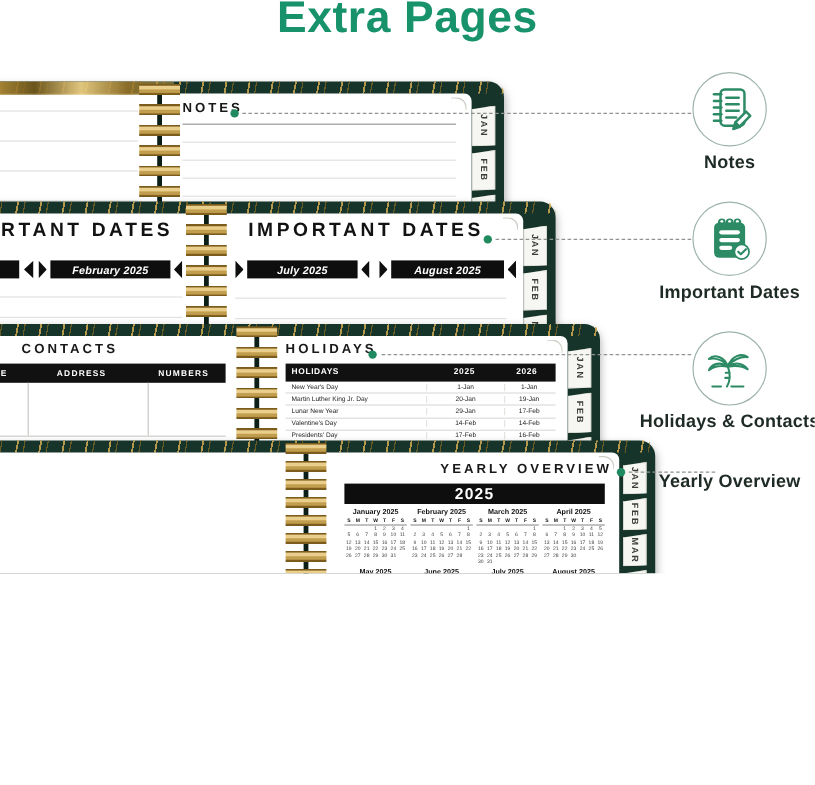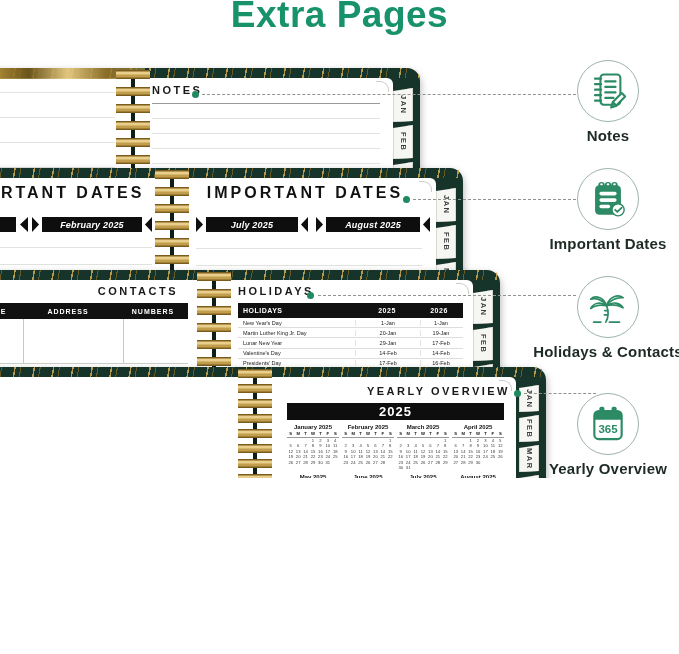--- a/index.html
+++ b/index.html
@@ -177,21 +177,21 @@
     <div class="tabs">
         <div class="tab">JAN</div>
         <div class="tab">FEB</div>
         <div class="tab">MAR</div>
       </div>
   </section>
 
   <section class="spread" id="s3">
     <div class="page"></div>
     <div class="curl"></div>
-    <span class="sec-title" style="left:28px;top:15px;width:160px;text-align:right;">CONTACTS</span>
+    <span class="sec-title" style="left:28px;top:15px;width:160px;">CONTACTS</span>
     <div class="cbar">
         <span class="cc cc0">NAME</span>
         <span class="cc cc1">ADDRESS</span>
         <span class="cc cc2">NUMBERS</span>
       </div>
     <div class="cv" id="cv1"></div>
     <div class="cv" id="cv2"></div>
     <div class="ch"></div>
     <span class="sec-title" style="left:248px;top:15px;">HOLIDAYS</span>
     <div class="htable">
@@ -1170,25 +1170,16 @@
         <path d="M30 30 C22 24 12 26 8 34 C16 28 25 29 30 30"></path>
         <path d="M30 30 C38 24 48 26 53 33 C45 28 35 29 30 30"></path>
         <line x1="12" y1="53" x2="22" y2="53"></line>
           <line x1="34" y1="53" x2="48" y2="53"></line>
       </svg>
     </div>
     <span class="lilabel">Holidays &amp; Contacts</span>
   </div>
 
   <div class="legend-item" id="li4">
-    <div class="licircle">
-      <svg viewBox="0 0 64 64" width="46" height="46">
-        <rect x="20" y="8" width="7" height="8" rx="2.5" fill="#2c8a65"></rect>
-        <rect x="37" y="8" width="7" height="8" rx="2.5" fill="#2c8a65"></rect>
-        <rect x="13" y="14" width="38" height="39" rx="6" fill="none" stroke="#2c8a65" stroke-width="3"></rect>
-        <path d="M13 26 v-6 a6 6 0 0 1 6 -6 h26 a6 6 0 0 1 6 6 v6 z" fill="#2c8a65"></path>
-        <text x="32" y="45" text-anchor="middle" font-size="16" font-weight="bold" fill="#2c8a65" font-family="Liberation Sans, sans-serif">365</text>
-      </svg>
-    </div>
     <span class="lilabel">Yearly Overview</span>
   </div>
 
 </div>
 
 </body></html>

